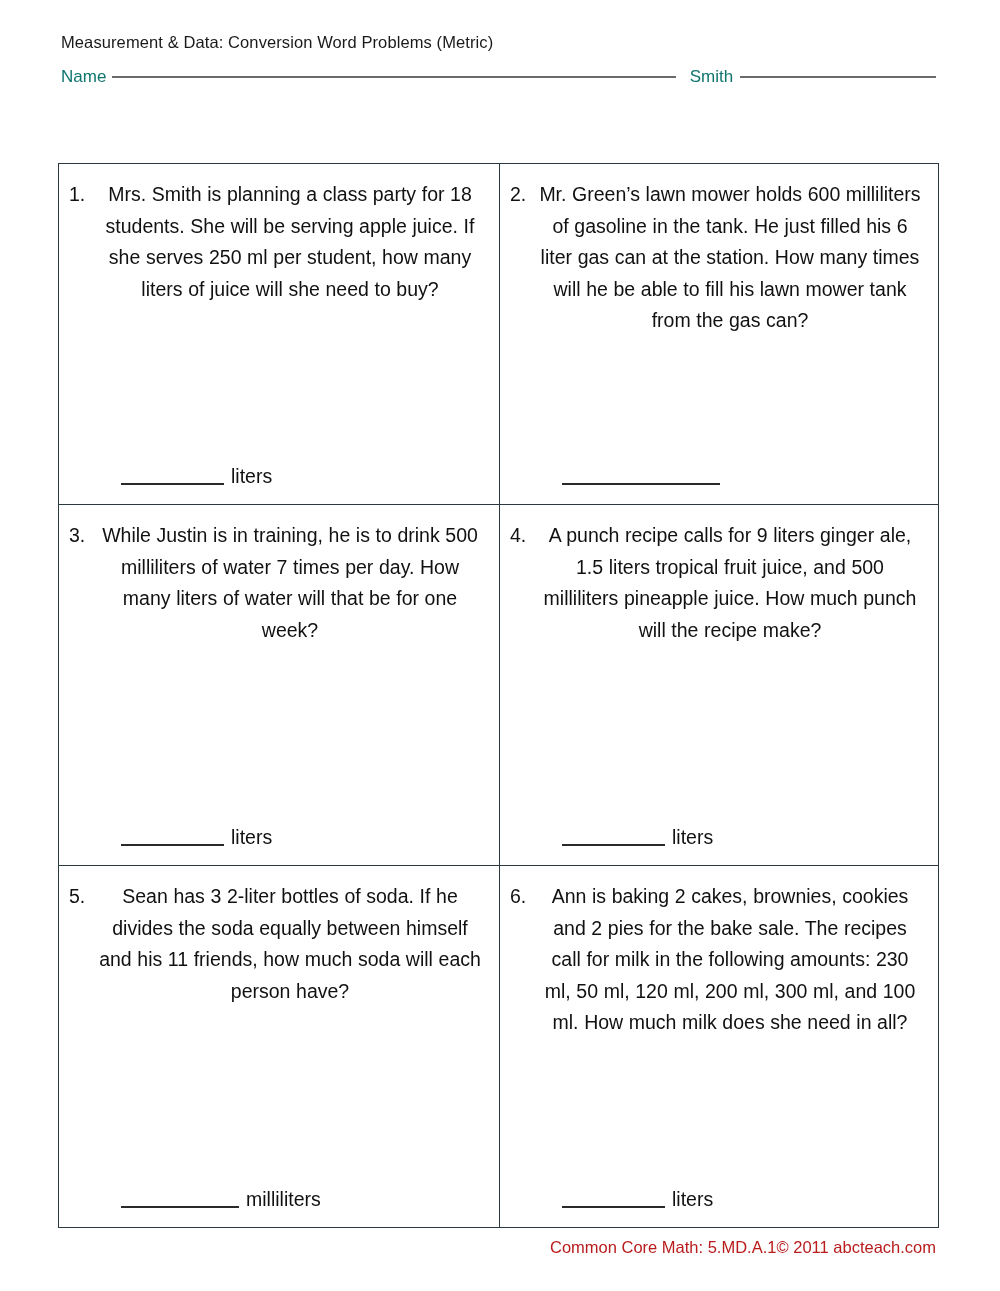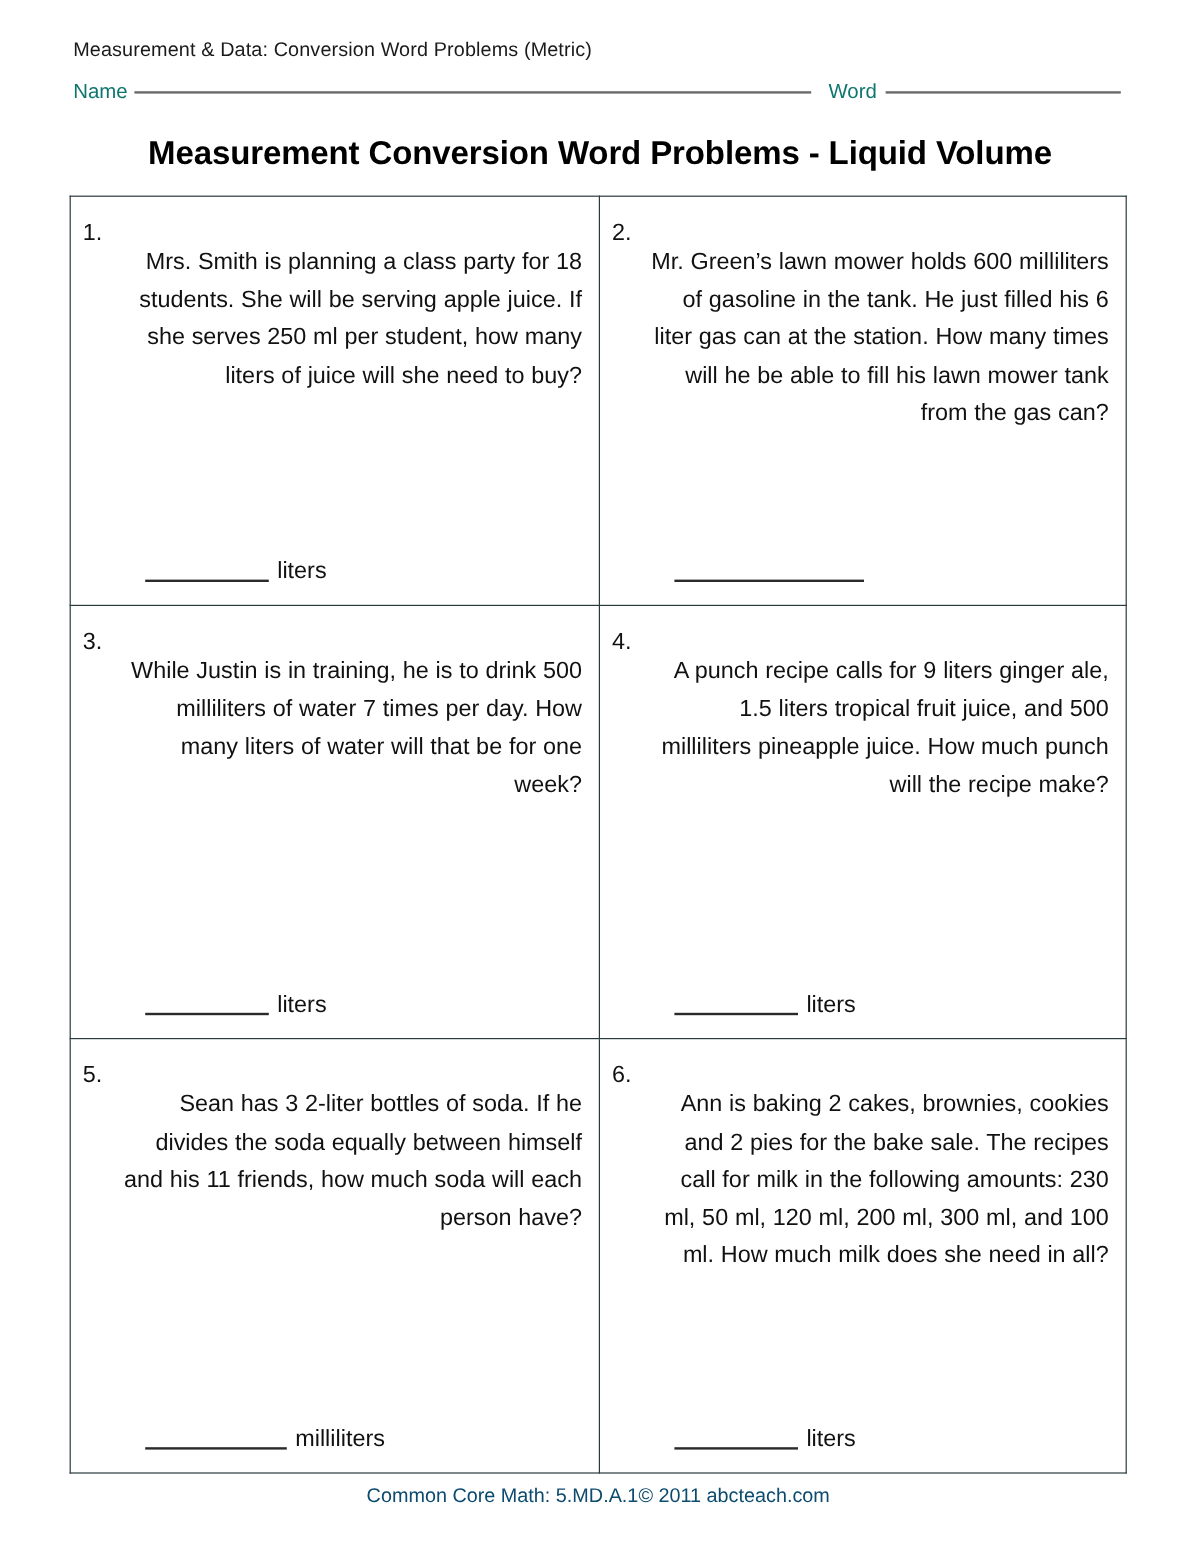--- a/index.html
+++ b/index.html
@@ -106,23 +106,22 @@
     line-height: 31.5px;
     color: #111;
   }
   .prob-num {
     flex: 0 0 auto;
     width: 26px;
     text-align: left;
   }
   .prob-text {
     flex: 1 1 auto;
-    text-align: right;
+    text-align: center;
     word-spacing: 0.2px;
-    margin-top: 24px;
   }
 
   .answer {
     position: absolute;
     left: 10px;
     bottom: 16px;
     display: flex;
     align-items: flex-end;
     font-size: 19.5px;
     color: #111;
@@ -145,41 +144,40 @@
   .row-2 td { height: 360px; }
   .row-3 td { height: 361px; }
 
   
   .footer {
     position: absolute;
     left: 61px;
     top: 1238px;
     width: 875px;
     display: flex;
-    justify-content: center;
+    justify-content: flex-end;
     font-size: 16.5px;
-    color: #0c4a6e;
+    color: #b91c1c;
   }
 </style>
 </head>
 <body>
 
 <div class="page">
 
   <div class="subject-line">Measurement &amp; Data: Conversion Word Problems (Metric)</div>
 
   <div class="namedate-row">
     <span class="nd-label">Name</span>
     <span class="nd-rule name-rule"></span>
     <span class="nd-gap"></span>
-    <span class="nd-label">Word</span>
+    <span class="nd-label">Smith</span>
     <span class="nd-rule date-rule"></span>
   </div>
 
-  <div class="main-title">Measurement Conversion Word Problems - Liquid Volume</div>
 
   <table class="problem-table">
     <tbody>
         <tr class="row-1">
       <td style="width:440px">
         <div class="cell">
           <div class="prob">
             <span class="prob-num">1.</span>
             <span class="prob-text">Mrs. Smith is planning a class party for 18 students. She will be serving apple juice. If she serves 250 ml per student, how many liters of juice will she need to buy?</span>
           </div>

